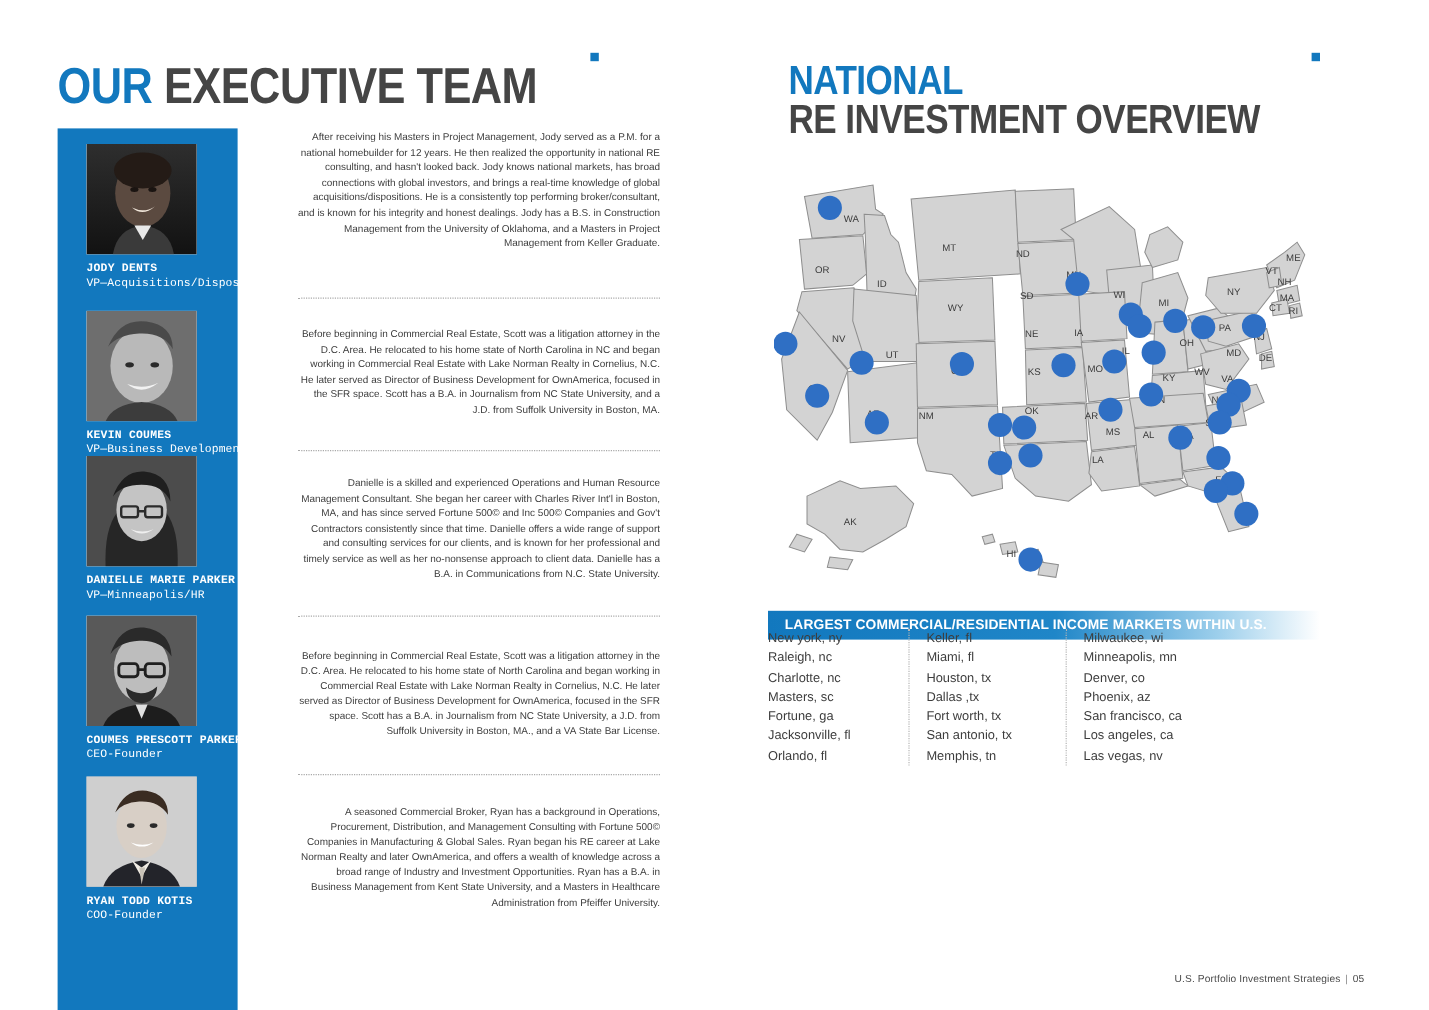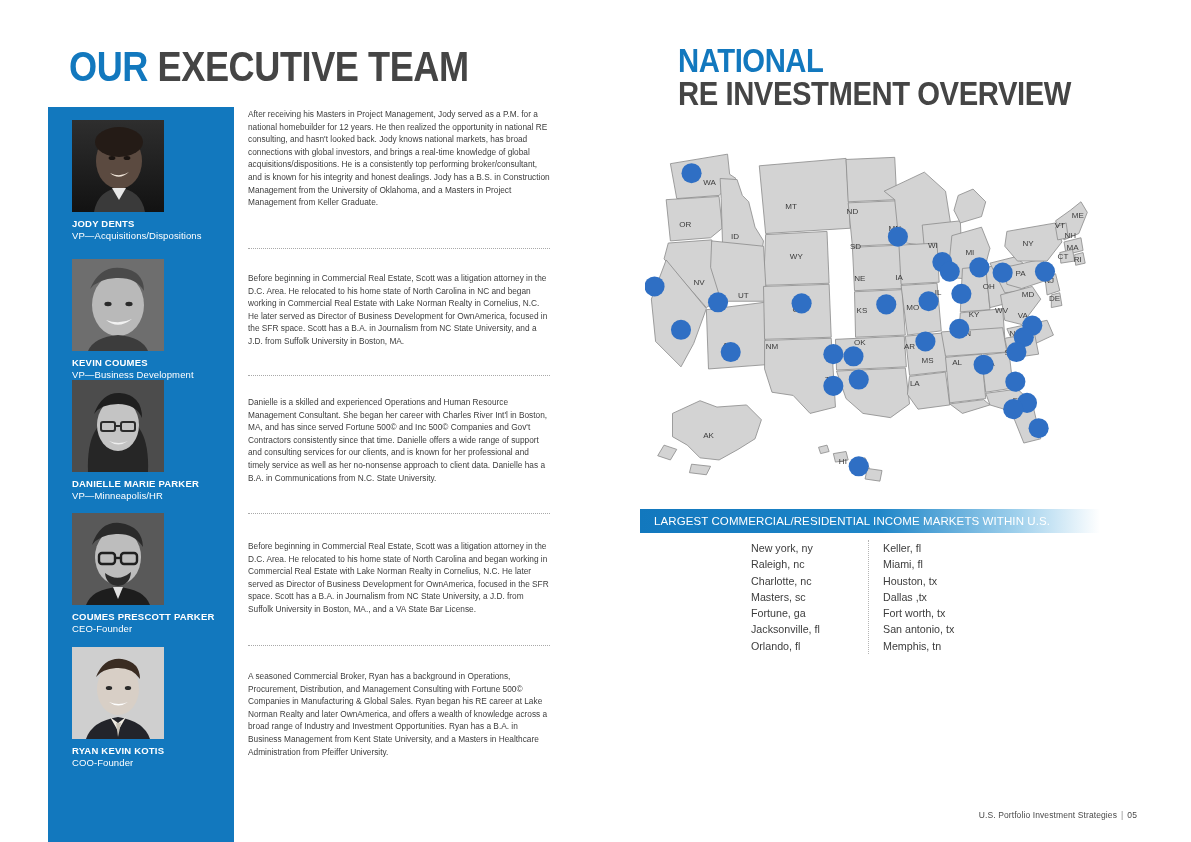--- a/index.html
+++ b/index.html
@@ -13,21 +13,22 @@
     font-family: "Liberation Sans", sans-serif;
     color: #3b3b3b;
     position: relative;
     overflow: hidden;
   }
 
   
   .page-heading {
     position: absolute;
     display: flex;
-    align-items: center;
+    align-items: flex-end;
+    flex-direction: column;
   }
   .heading-rule {
     width: 7px;
     background: #1278be;
     flex: 0 0 7px;
     margin-right: 14px;
   }
   .heading-text {
     font-weight: bold;
     letter-spacing: -0.5px;
@@ -48,23 +49,24 @@
     height: 46px;
   }
   #left-heading .heading-text {
     font-size: 42px;
   }
 
   #team-sidebar {
     position: absolute;
     left: 48px;
     top: 107px;
-    width: 186px;
+    width: 150px;
     height: 735px;
     background: #1278be;
+    font-family: Liberation Mono, monospace;
   }
 
   .team-member {
     position: absolute;
     left: 24px;
     width: 138px;
   }
   .member-photo {
     width: 92px;
     height: 92px;
@@ -95,21 +97,21 @@
   
   .bio-block {
     position: absolute;
     left: 248px;
     width: 302px;
   }
   .bio-text {
     font-size: 8.3px;
     line-height: 1.52;
     color: #3d3d3d;
-    text-align: left;
+    text-align: right;
   }
   .bio-sep {
     position: absolute;
     left: 248px;
     width: 302px;
     height: 0;
     border-top: 1px dotted #a9a9a9;
   }
 
   
@@ -139,33 +141,32 @@
     top: 509px;
     width: 460px;
     height: 24px;
     background: linear-gradient(to right, #1278be 0%, #1f86c8 52%, #9fd0ec 82%, #ffffff 100%);
     display: flex;
     align-items: center;
   }
   #markets-banner .banner-label {
     color: #ffffff;
     font-size: 11.5px;
-    font-weight: normal;
+    font-weight: bold;
     letter-spacing: 0.1px;
     padding-left: 14px;
     white-space: nowrap;
   }
 
   #markets-grid {
     position: absolute;
     left: 640px;
-    top: 540px;
+    top: 524px;
     width: 470px;
     display: flex;
-    justify-content: center;
   }
   .market-col {
     width: 117px;
     padding-left: 0;
     box-sizing: border-box;
     position: relative;
   }
   .market-col + .market-col {
     border-left: 1px dotted #b5b5b5;
     padding-left: 14px;
@@ -284,21 +285,21 @@
         <ellipse cx="46" cy="42" rx="21" ry="26" fill="#d8cfc6"></ellipse>
         <path d="M24 30 Q32 10 50 12 Q68 15 68 32 Q60 20 44 21 Q30 22 24 30Z" fill="#3a2c22"></path>
         <ellipse cx="37" cy="41" rx="3.2" ry="2" fill="#2a2a2a"></ellipse>
         <ellipse cx="56" cy="41" rx="3.2" ry="2" fill="#2a2a2a"></ellipse>
         <path d="M37 55 Q46 62 56 55 Q47 59 37 55Z" fill="#ffffff"></path>
         <path d="M14 92 Q20 74 46 70 Q72 74 78 92Z" fill="#23242a"></path>
         <path d="M38 70 L46 84 L54 70 L46 76 Z" fill="#f0ece4"></path>
         <path d="M44 76 L46 90 L49 76 Z" fill="#c9c3b8"></path>
       </svg>
     </div>
-    <div class="member-name">RYAN KEVIN KOTIS</div>
+    <div class="member-name">RYAN TODD KOTIS</div>
     <div class="member-title">COO-Founder</div>
   </div>
 </div>
 
 <div class="bio-block" style="top:108px">
   <div class="bio-text">After receiving his Masters in Project Management, Jody served as a P.M. for a national homebuilder for 12 years. He then realized the opportunity in national RE consulting, and hasn't looked back. Jody knows national markets, has broad connections with global investors, and brings a real-time knowledge of global acquisitions/dispositions. He is a consistently top performing broker/consultant, and is known for his integrity and honest dealings. Jody has a B.S. in Construction Management from the University of Oklahoma, and a Masters in Project Management from Keller Graduate.</div>
 </div>
 <div class="bio-sep" style="top:248px"></div>
 
 <div class="bio-block" style="top:272px">
@@ -496,17 +497,26 @@
     </div>
   <div class="market-col">
       <div class="market-item">Keller, fl</div>
       <div class="market-item">Miami, fl</div>
       <div class="market-item">Houston, tx</div>
       <div class="market-item">Dallas ,tx</div>
       <div class="market-item">Fort worth, tx</div>
       <div class="market-item">San antonio, tx</div>
       <div class="market-item">Memphis, tn</div>
     </div>
+  <div class="market-col">
+      <div class="market-item">Milwaukee, wi</div>
+      <div class="market-item">Minneapolis, mn</div>
+      <div class="market-item">Denver, co</div>
+      <div class="market-item">Phoenix, az</div>
+      <div class="market-item">San francisco, ca</div>
+      <div class="market-item">Los angeles, ca</div>
+      <div class="market-item">Las vegas, nv</div>
+    </div>
 </div>
 
 <div id="footer">
   <span>U.S. Portfolio Investment Strategies</span><span class="sep">|</span><span>05</span>
 </div>
 
 </body></html>

